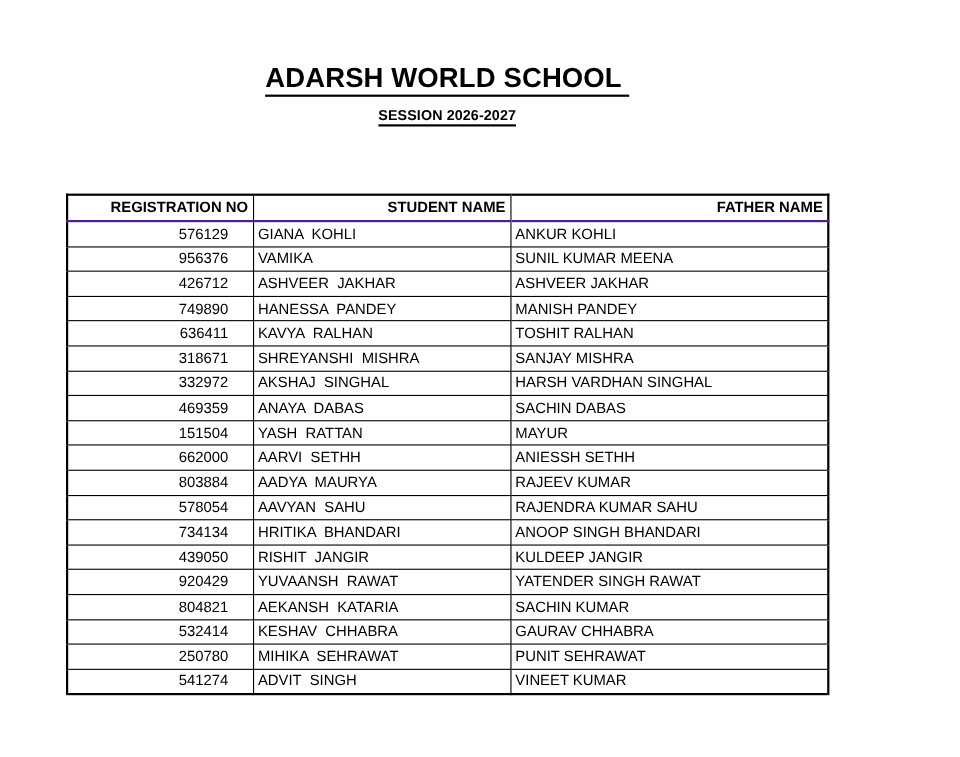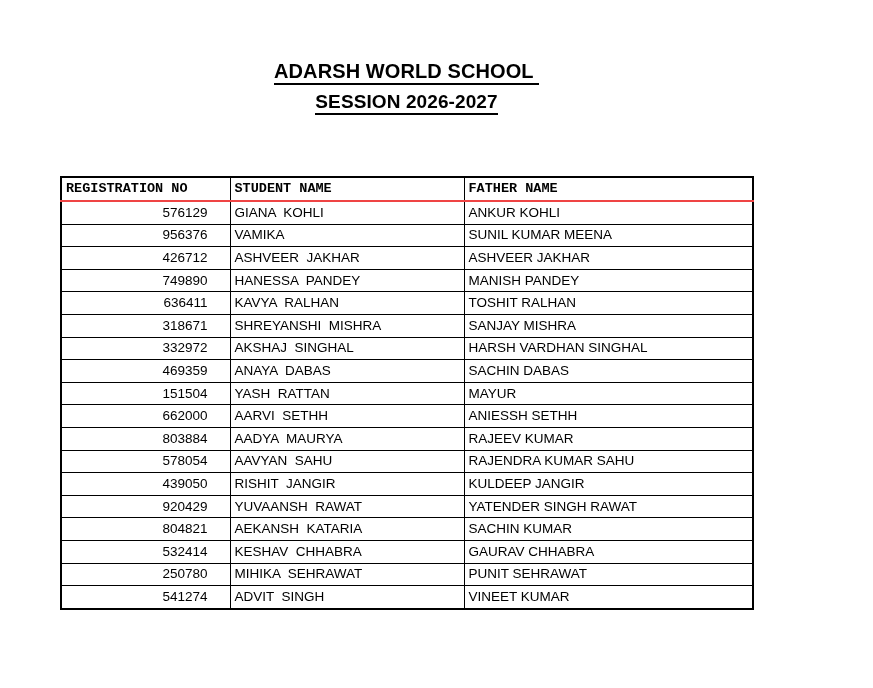--- a/index.html
+++ b/index.html
@@ -36,23 +36,23 @@
     font-size: 19.5px;
     line-height: 30px;
     letter-spacing: 0.1px;
     white-space: pre;
     color: #000;
   }
   .title-line span.u {
     border-bottom: 2px solid #000;
     padding-bottom: 1px;
   }
-  .title-line.l1 span.u { font-size: 20px; }
+  .title-line.l1 span.u { font-size: 25px; }
   .title-line.l2 span.u { font-size: 19.5px; }
-  .title-line.l3 span.u { font-size: 19px; }
+  .title-line.l3 span.u { font-size: 13px; }
 
   
   .table-wrap {
     position: absolute;
     left: 60px;
     top: 176px;
     width: 692px;
   }
   table.list {
     border-collapse: collapse;
@@ -70,24 +70,23 @@
     height: 21.6px;
     padding: 0 4px;
     font-size: 13.5px;
     line-height: 20px;
     vertical-align: middle;
     overflow: hidden;
     white-space: pre;
   }
   table.list thead th {
     font-weight: bold;
-    text-align: left;
-    border-bottom: 2px solid #ef4444;
+    text-align: right;
+    border-bottom: 2px solid #4c1d95;
     height: 22px;
-    font-family: Liberation Mono, monospace;
   }
   table.list tbody td.regno {
     text-align: right;
     padding-right: 22px;
   }
   table.list tbody td.name,
   table.list tbody td.father {
     text-align: left;
     margin-top: 44px;
   }
@@ -177,20 +176,25 @@
             <td class="regno">803884</td>
             <td class="name">AADYA  MAURYA</td>
             <td class="father">RAJEEV KUMAR</td>
           </tr>
           <tr>
             <td class="regno">578054</td>
             <td class="name">AAVYAN  SAHU</td>
             <td class="father">RAJENDRA KUMAR SAHU</td>
           </tr>
           <tr>
+            <td class="regno">734134</td>
+            <td class="name">HRITIKA  BHANDARI</td>
+            <td class="father">ANOOP SINGH BHANDARI</td>
+          </tr>
+          <tr>
             <td class="regno">439050</td>
             <td class="name">RISHIT  JANGIR</td>
             <td class="father">KULDEEP JANGIR</td>
           </tr>
           <tr>
             <td class="regno">920429</td>
             <td class="name">YUVAANSH  RAWAT</td>
             <td class="father">YATENDER SINGH RAWAT</td>
           </tr>
           <tr>

